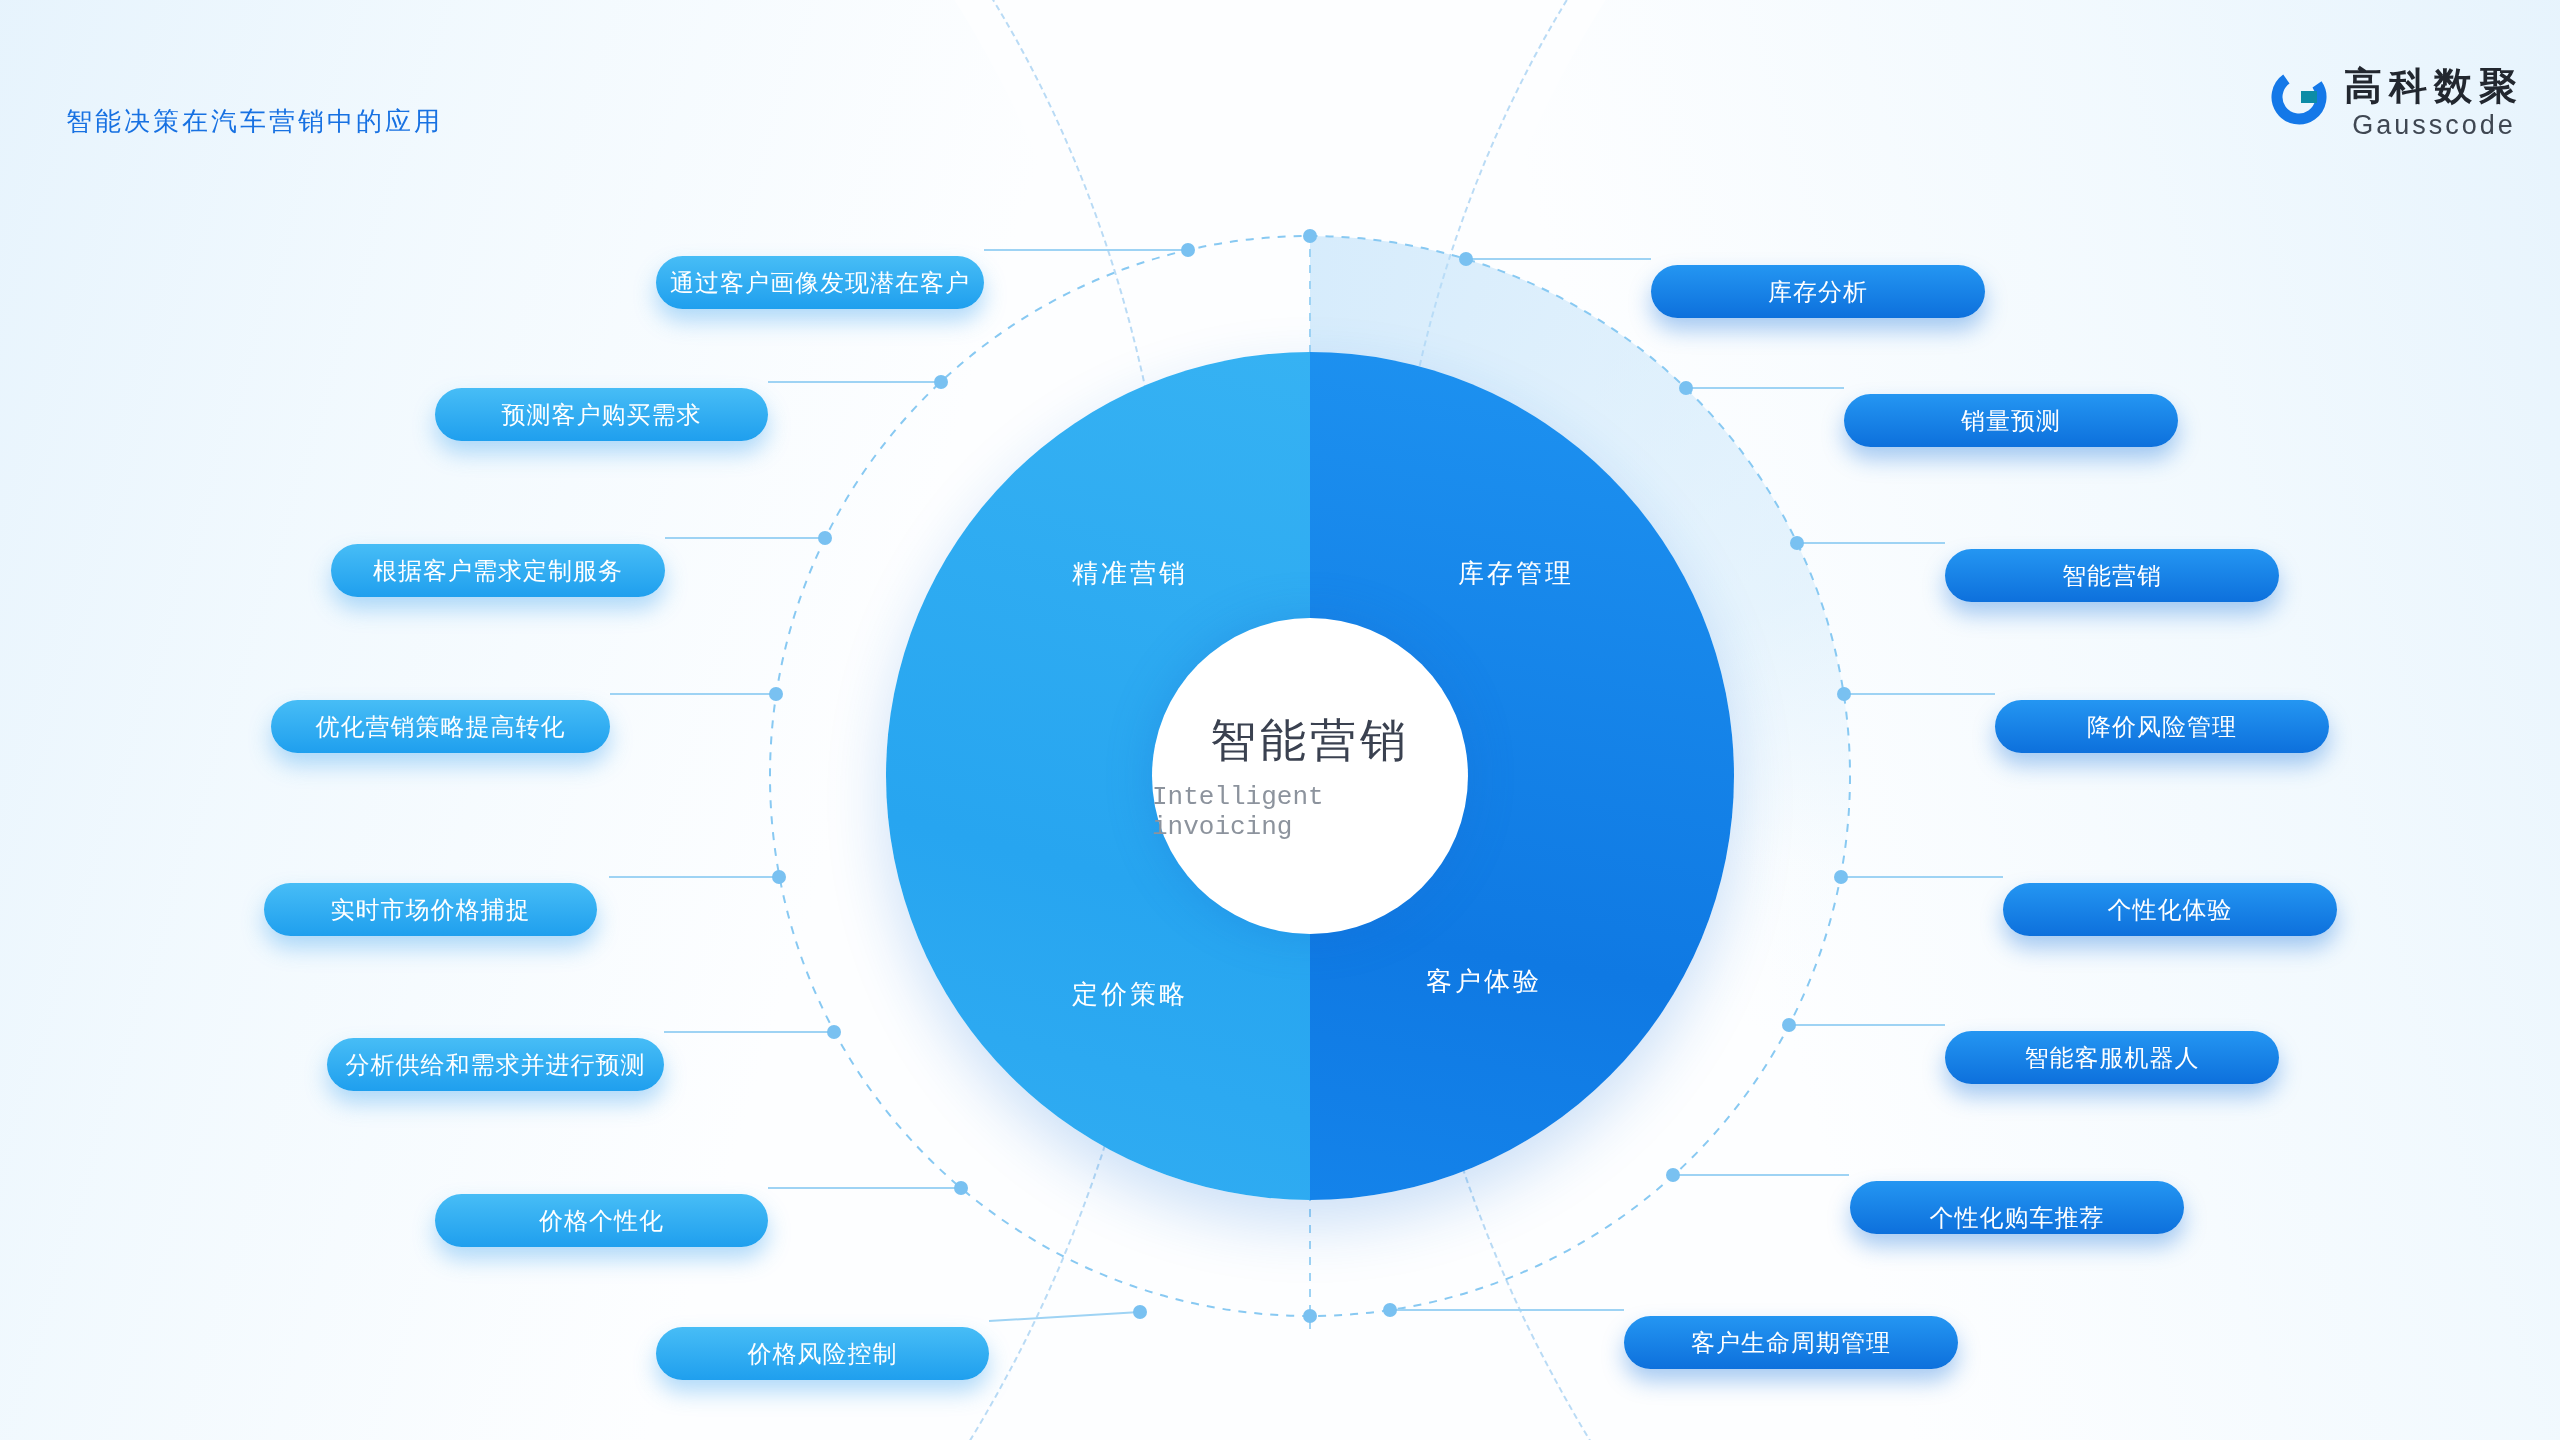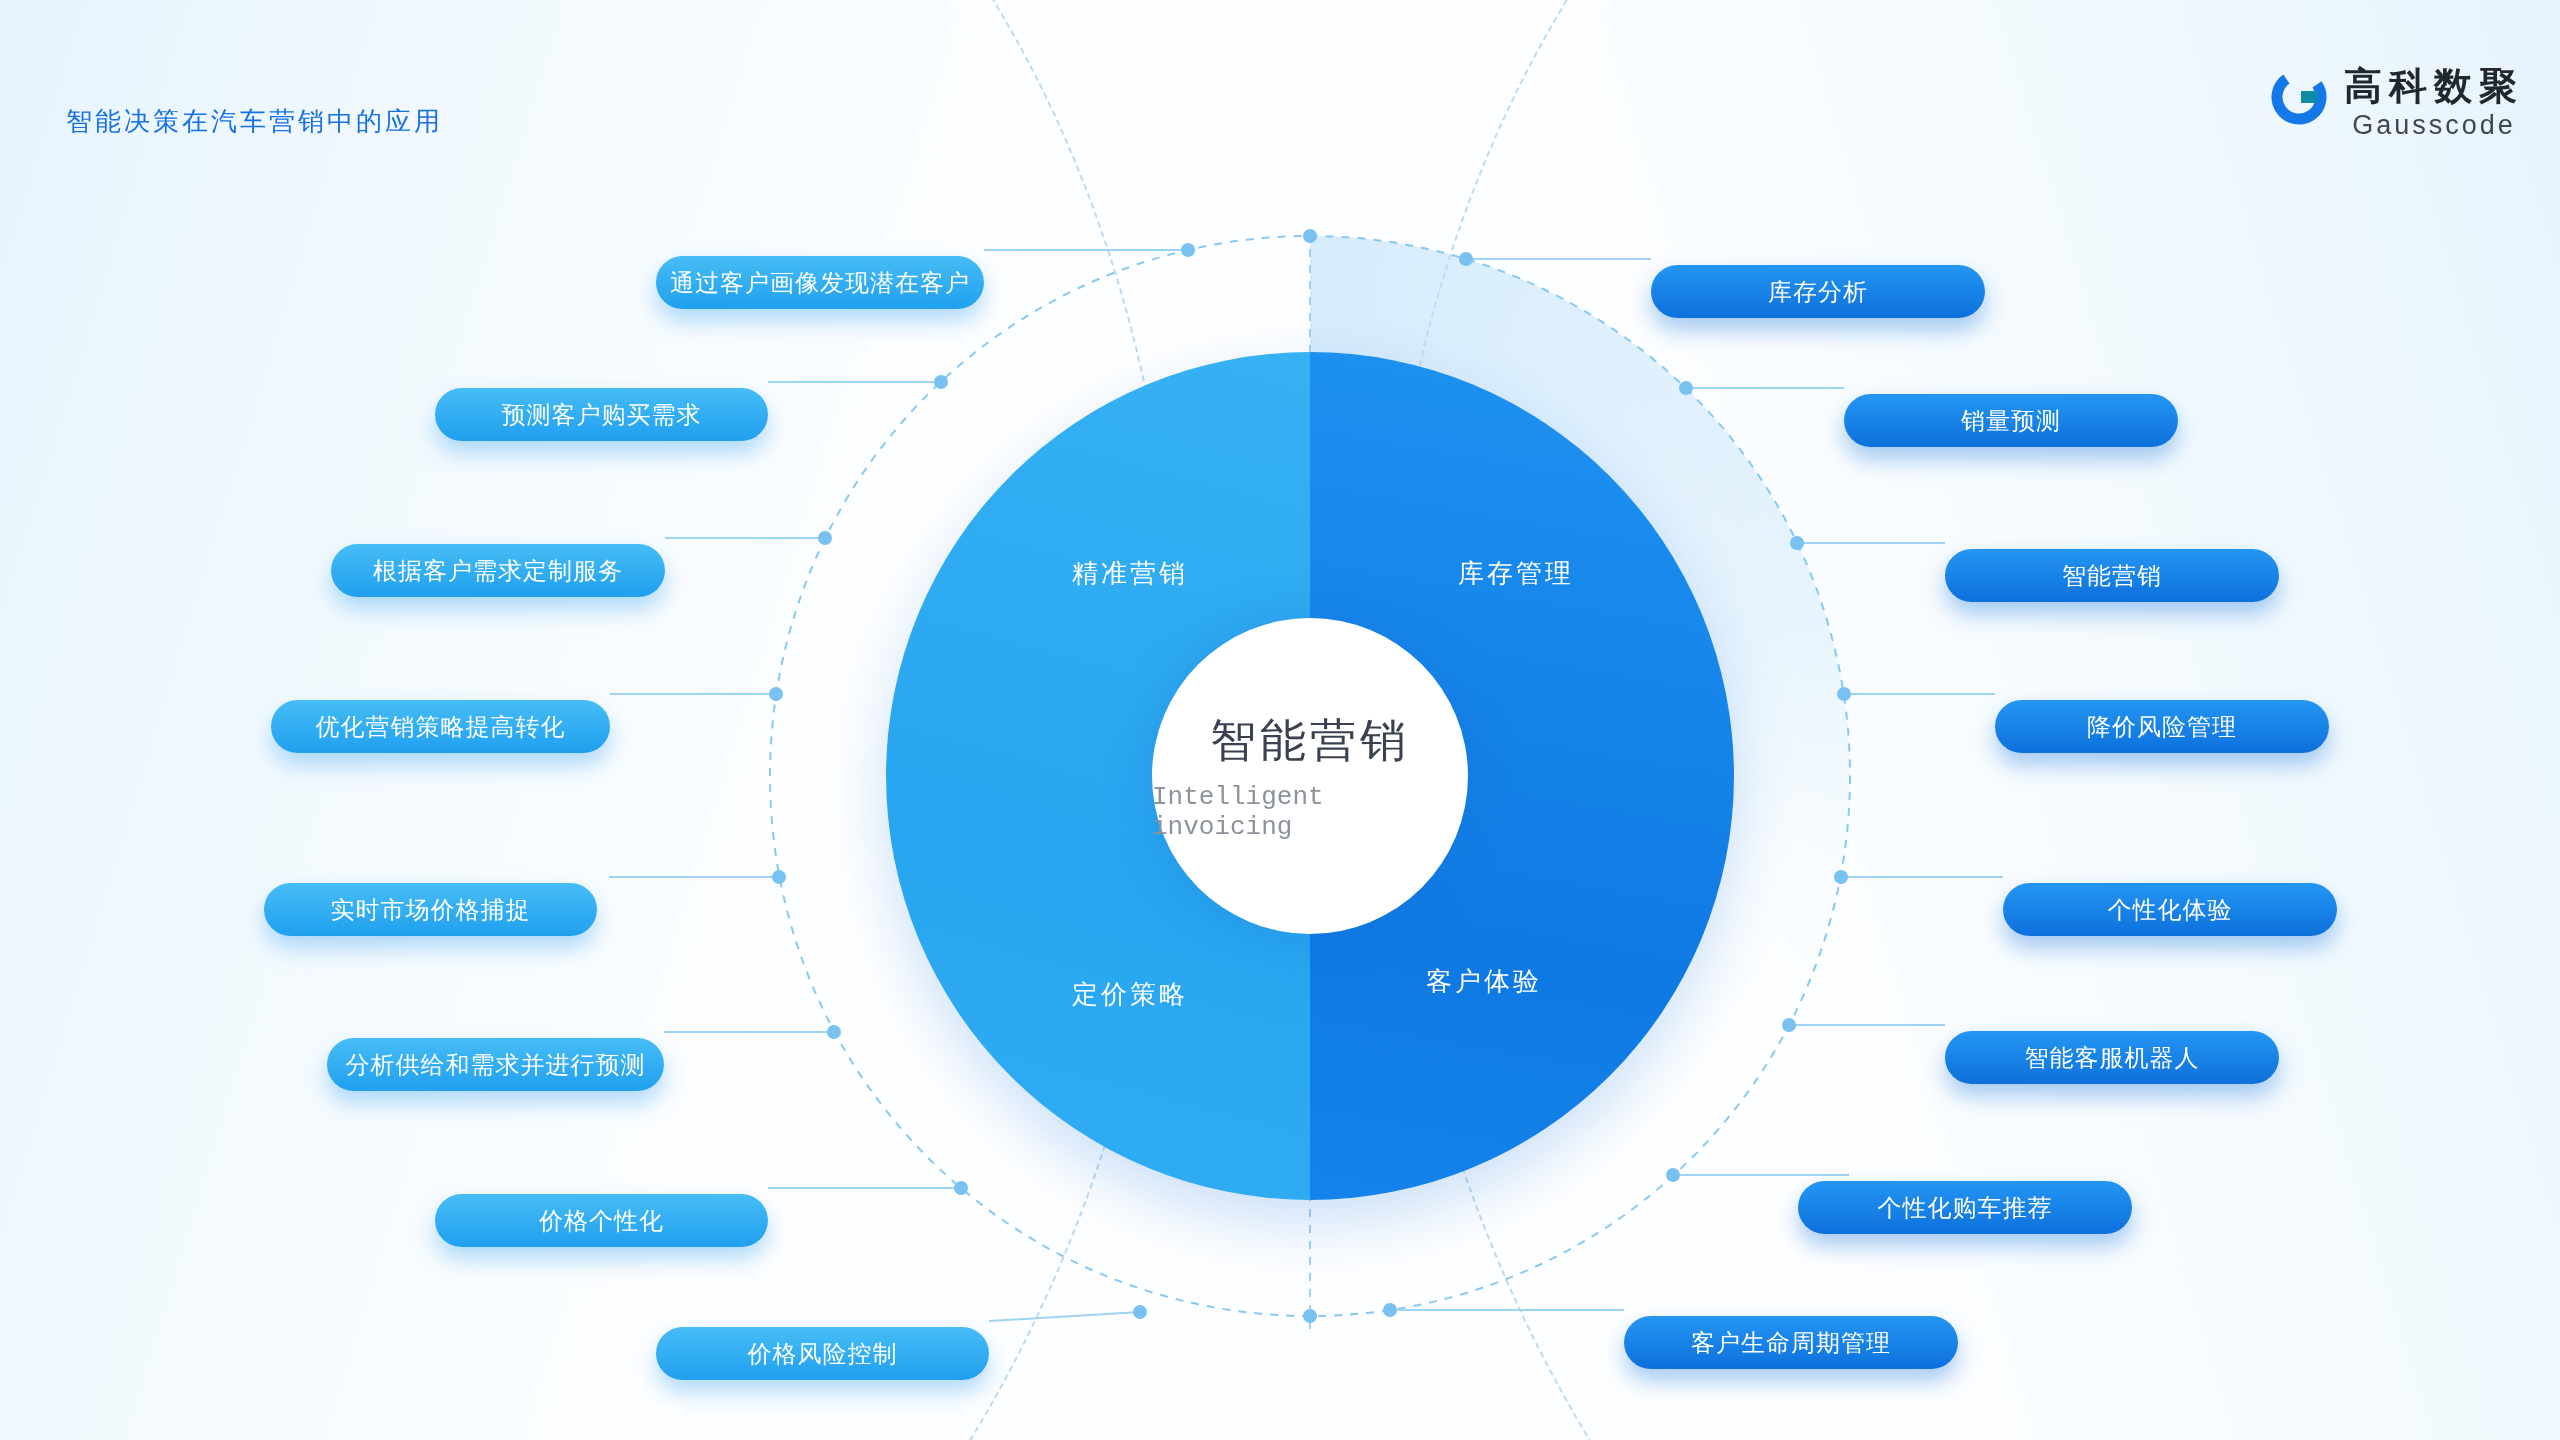--- a/index.html
+++ b/index.html
@@ -200,18 +200,18 @@
   </div>
 <div class="pill pill-right" style="left:1995px;top:668px;width:334px;">
     <span>降价风险管理</span>
   </div>
 <div class="pill pill-right" style="left:2003px;top:851px;width:334px;">
     <span>个性化体验</span>
   </div>
 <div class="pill pill-right" style="left:1945px;top:999px;width:334px;">
     <span>智能客服机器人</span>
   </div>
-<div class="pill pill-right" style="left:1798px;top:1149px;width:334px;">
+<div class="pill pill-right" style="left:1850px;top:1149px;width:334px;align-items:flex-end;">
     <span>个性化购车推荐</span>
   </div>
 <div class="pill pill-right" style="left:1624px;top:1284px;width:334px;">
     <span>客户生命周期管理</span>
   </div>
 
 </body></html>

